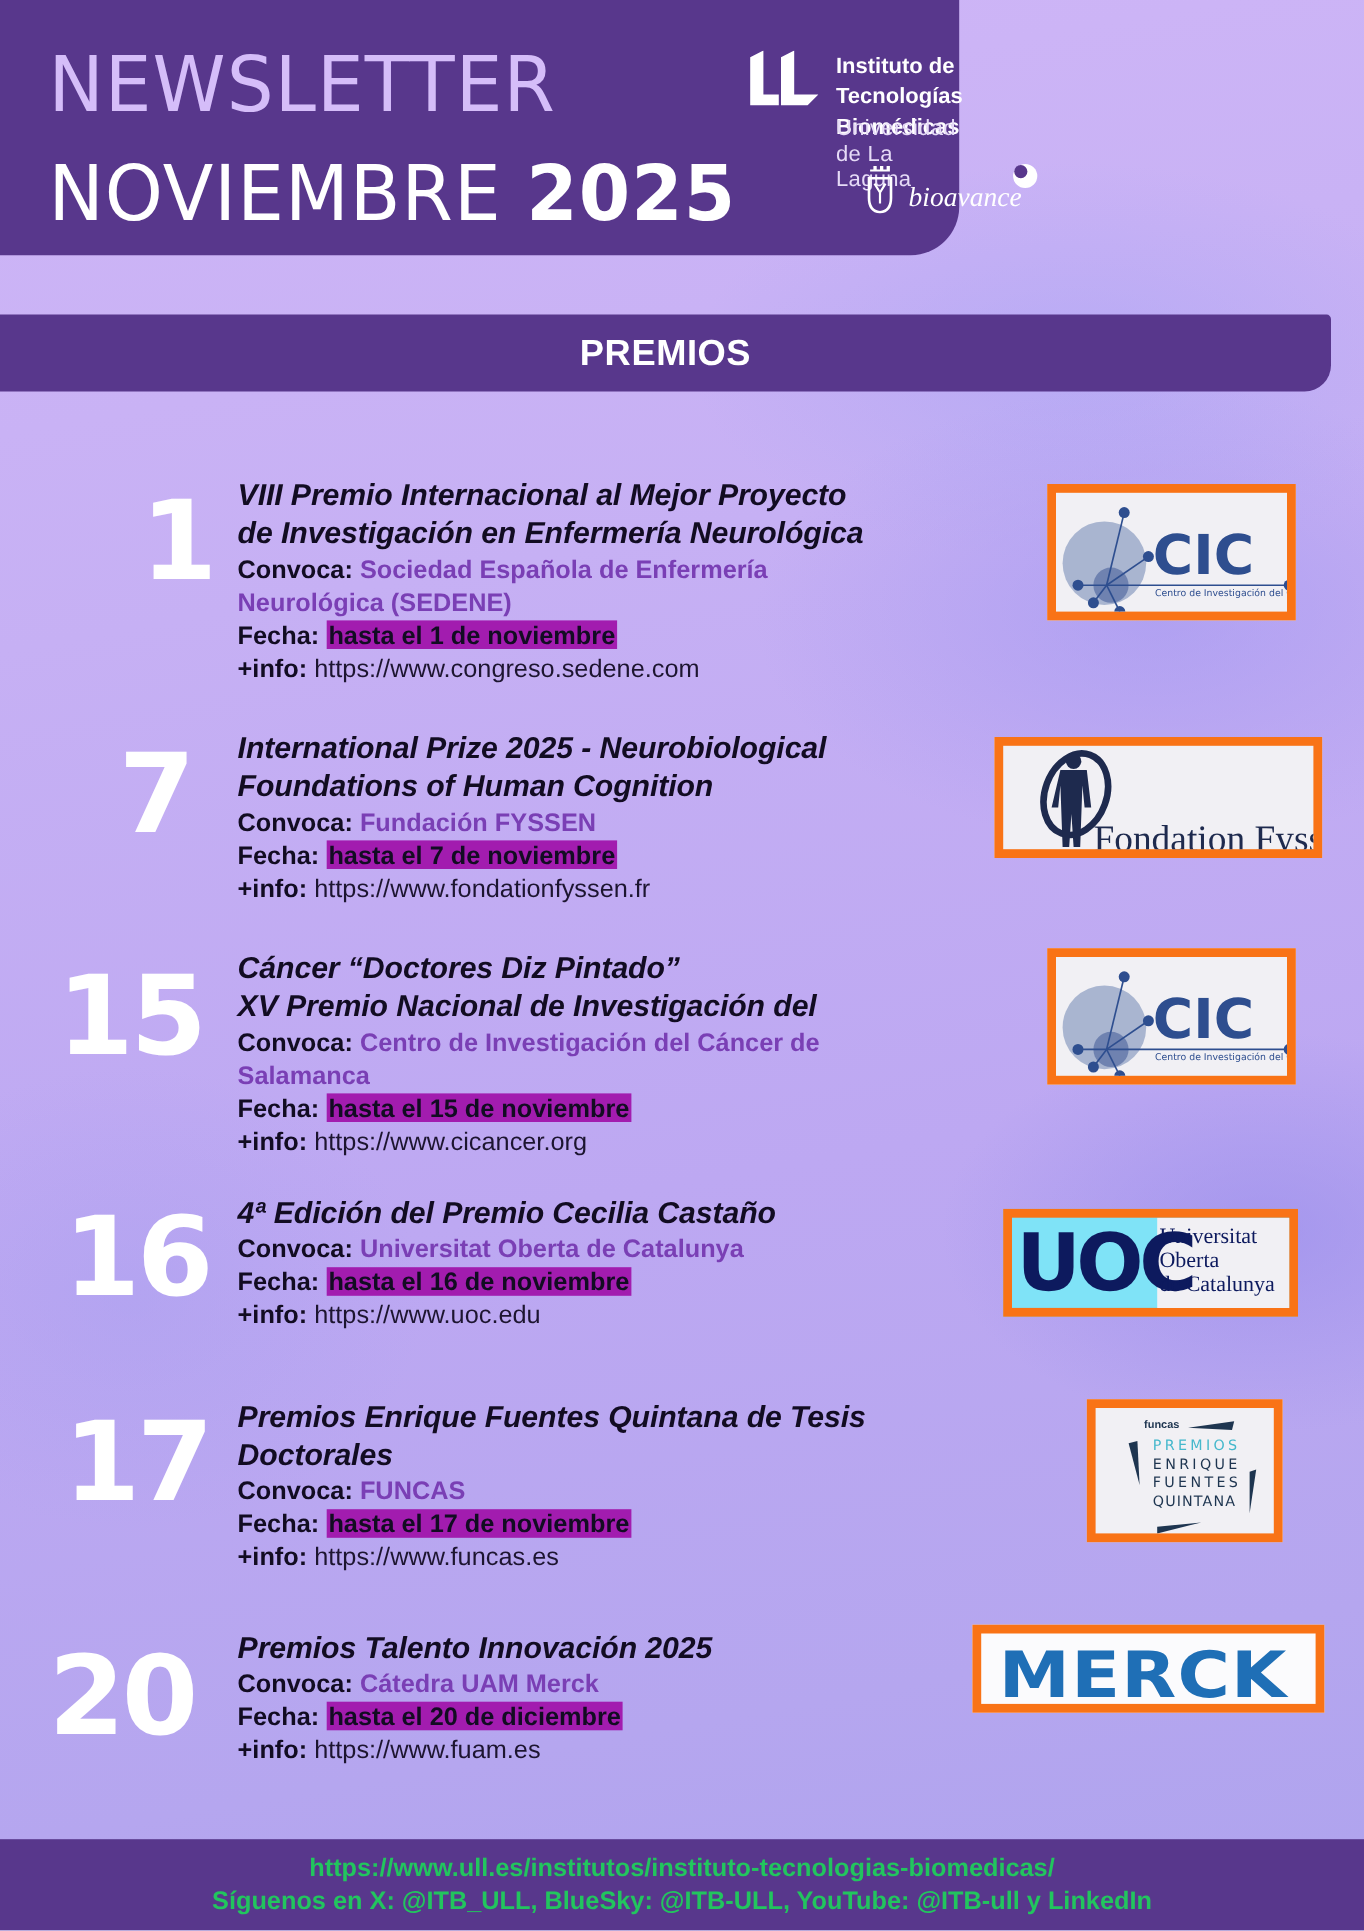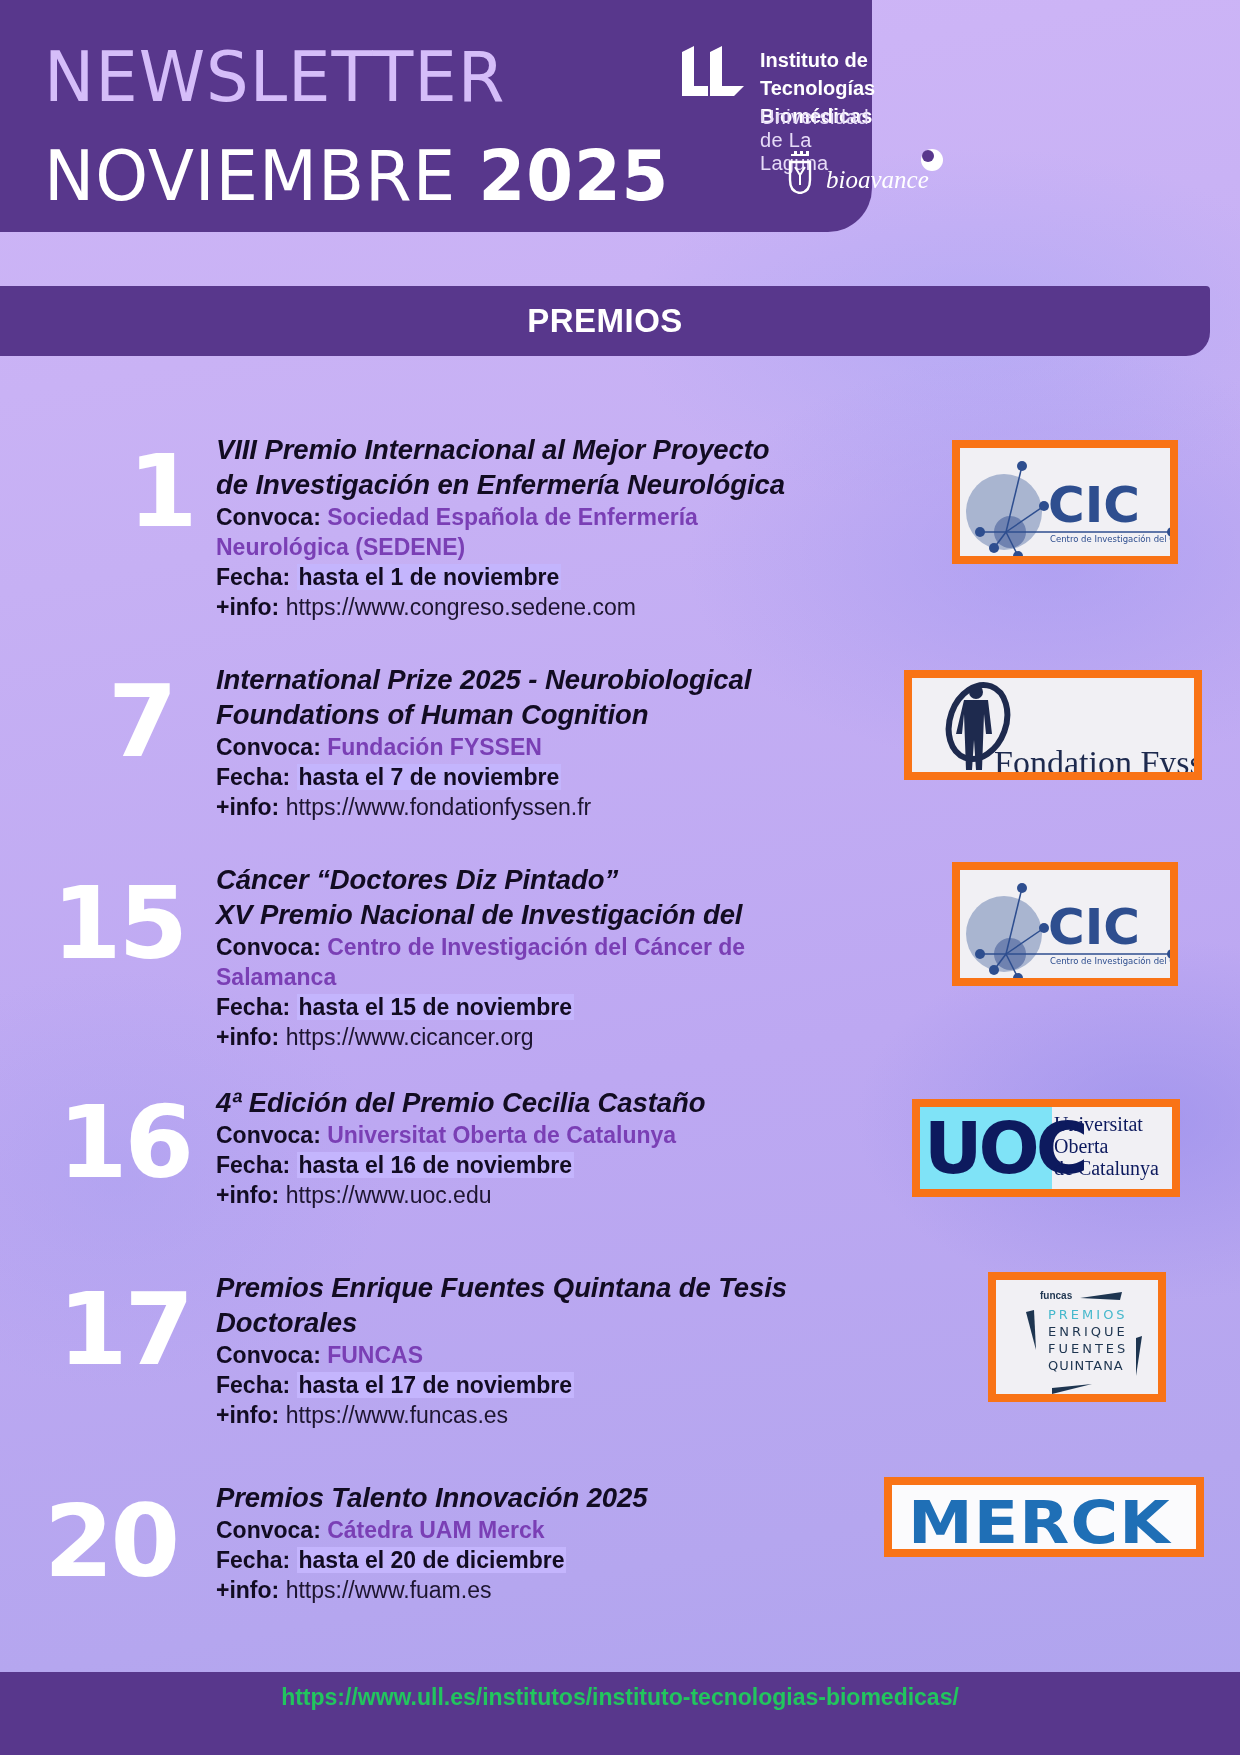--- a/index.html
+++ b/index.html
@@ -69,21 +69,21 @@
     font-family: "DejaVu Sans", sans-serif;
   }
   .body { position: absolute; left: 216px; }
   .title {
     font-style: italic; font-weight: bold; color: #120c22;
     font-size: 27.5px; line-height: 35px; letter-spacing: -0.1px;
   }
   .line { font-size: 23px; line-height: 30px; color: #120c22; }
   .line .lbl { font-weight: bold; }
   .line .org { font-weight: bold; color: #7a3fb5; }
-  .line .date { font-weight: bold; background: #c4b5fd; padding: 0 2px; }
+  .line .date { font-weight: bold; background: #a21caf; padding: 0 2px; }
   .line .url { font-weight: normal; color: #1d1530; }
 
   .logo-box {
     position: absolute; background: #f1f0f4;
     border: 8px solid #f97316; overflow: hidden;
   }
 
   
   .footer {
     position: absolute; left: 0; top: 1672px; width: 1240px; height: 83px;
@@ -269,13 +269,14 @@
     <div class="line"><span class="lbl">Fecha:</span> <span class="date">hasta el 20 de diciembre</span></div>
     <div class="line"><span class="lbl">+info:</span> <span class="url">https://www.fuam.es</span></div>
   </div>
   <div class="logo-box" style="left:884px; top:-3px; width:320px; height:80px; background:#fbfbfd;">
     <div style="position:absolute; left:16px; top:4px; font-family:'DejaVu Sans',sans-serif; font-weight:bold; font-size:58px; color:#1f6fb6; letter-spacing:1px; line-height:68px; transform:scaleX(1.12); transform-origin:left;">MERCK</div>
   </div>
 </div>
 
 <div class="footer">
   <div>https://www.ull.es/institutos/instituto-tecnologias-biomedicas/</div>
+  <div>Síguenos en X: @ITB_ULL, BlueSky: @ITB-ULL, YouTube: @ITB-ull y LinkedIn</div>
 </div>
 
 </body></html>

